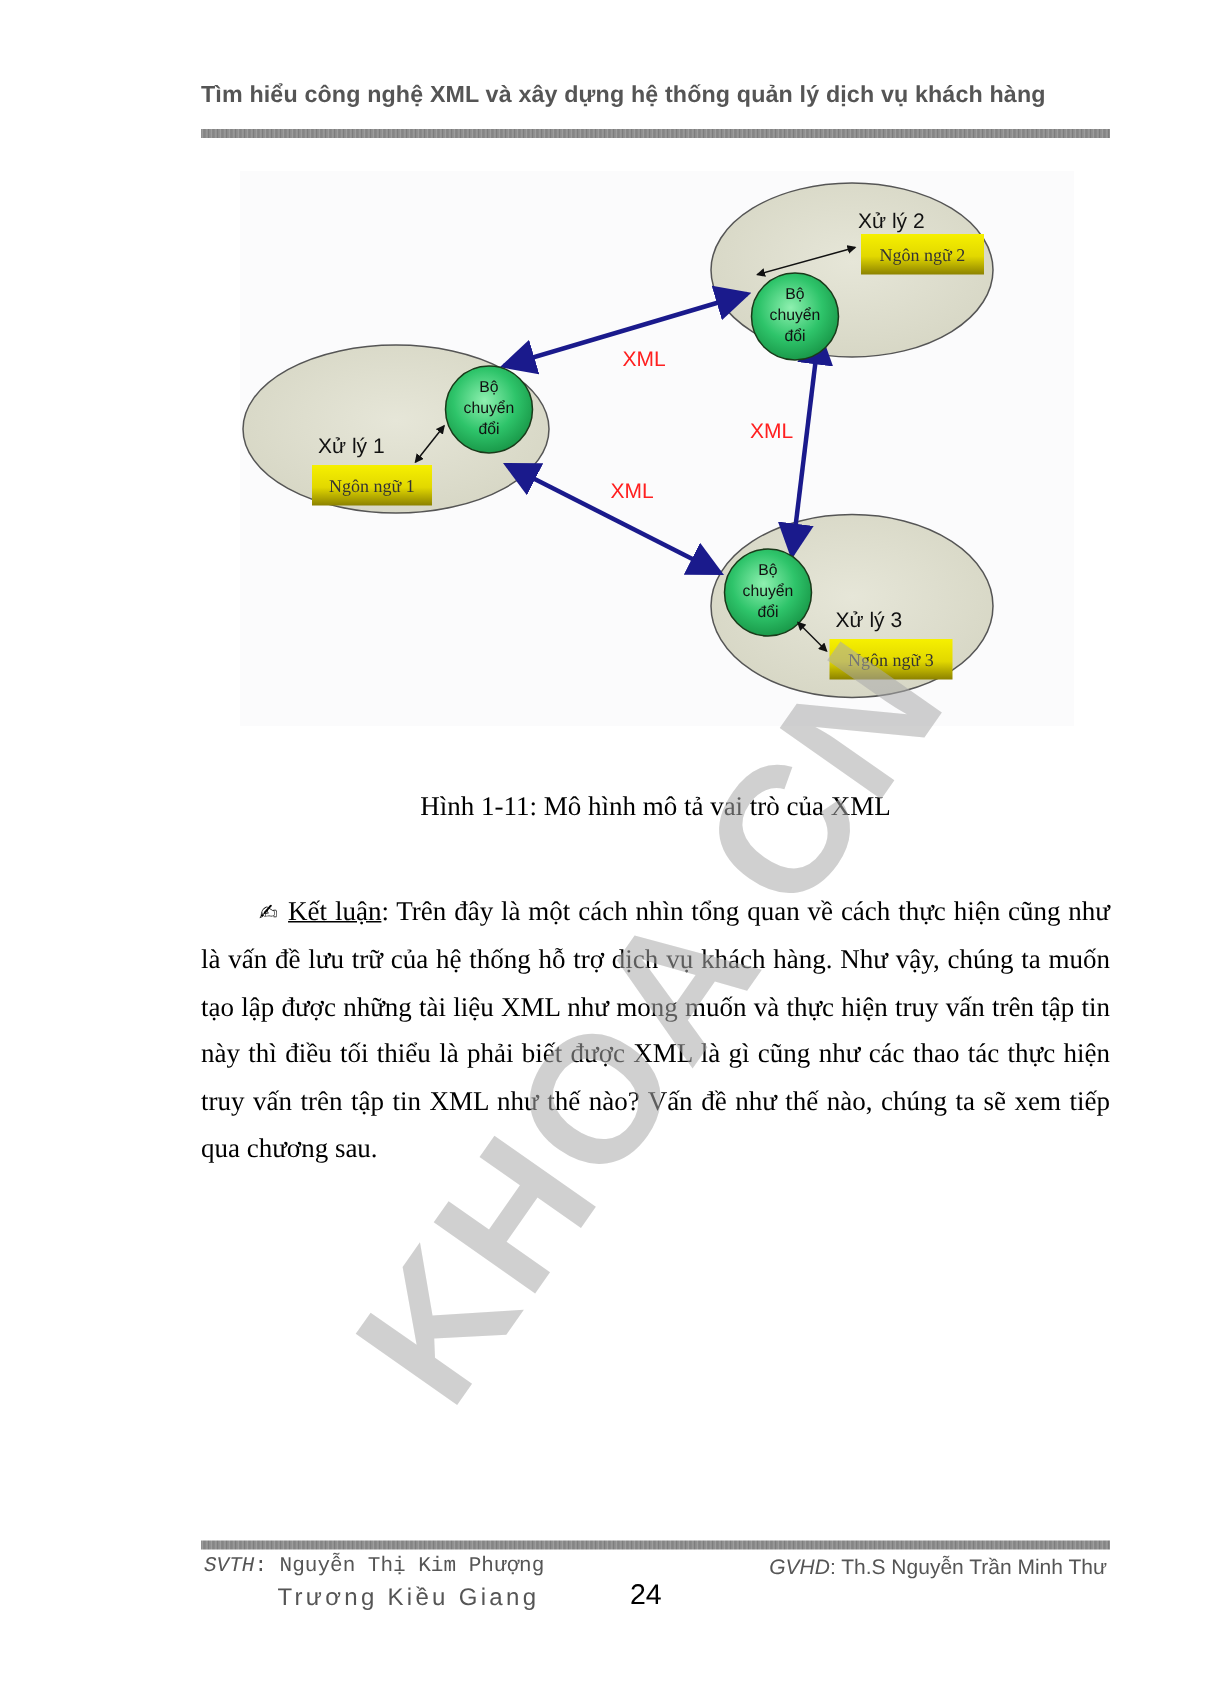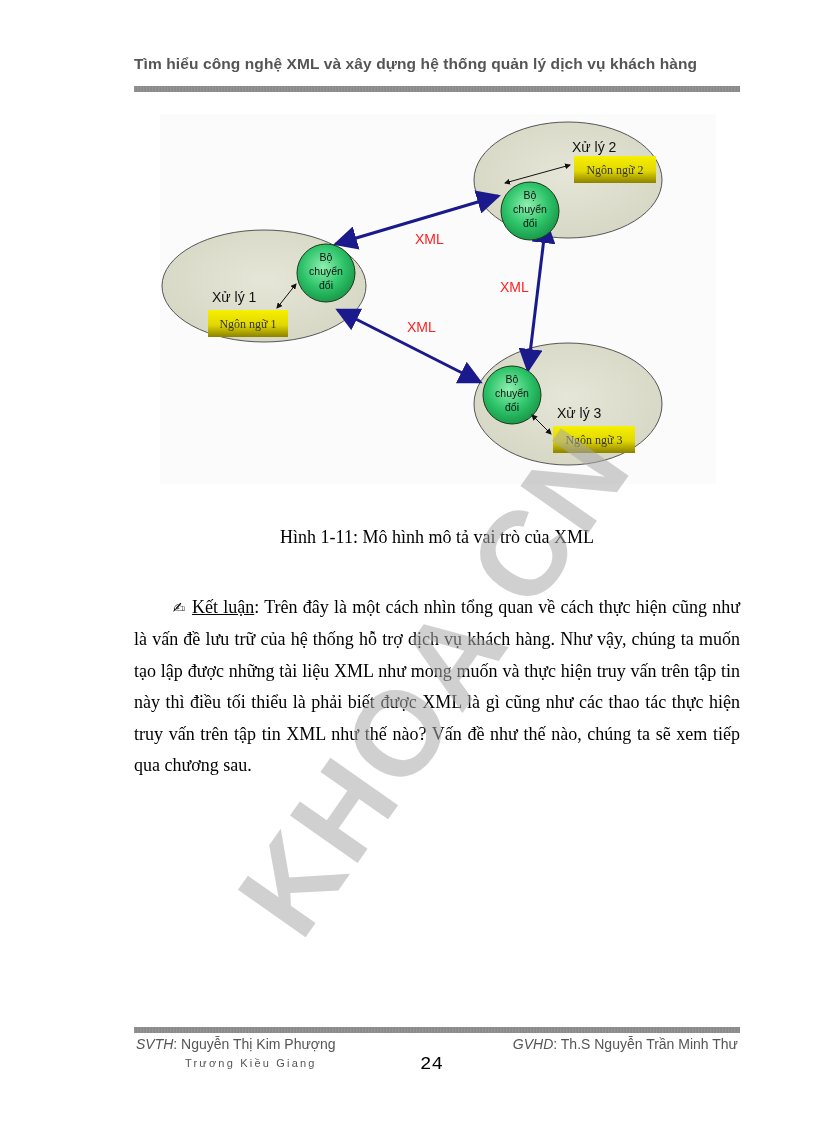--- a/index.html
+++ b/index.html
@@ -39,35 +39,35 @@
   .watermark {
     position: absolute; left: 170px; top: 530px;
     font-family: "Liberation Sans", sans-serif; font-weight: bold; font-size: 120px;
     color: rgba(170,170,170,0.55); transform: rotate(-55deg); transform-origin: left top;
     white-space: nowrap; pointer-events: none; letter-spacing: 4px;
   }
   .watermark { left: 210px; top: 880px; }
 
   .footer-left-1 {
     position: absolute; left: 136px; top: 1036px;
-    font-family: Liberation Sans, sans-serif; font-size: 14px; color: #555;
+    font-family: Liberation Mono, monospace; font-size: 14px; color: #555;
   }
   .footer-left-1 .role { font-style: italic; }
   .footer-right {
     position: absolute; right: 78px; top: 1036px;
     font-family: "Liberation Sans", sans-serif; font-size: 14px; color: #555;
   }
   .footer-right .role { font-style: italic; }
   .footer-left-2 {
     position: absolute; left: 185px; top: 1057px;
-    font-family: "Liberation Sans", sans-serif; font-size: 11px; color: #555; letter-spacing: 2.2px;
+    font-family: "Liberation Sans", sans-serif; font-size: 16px; color: #555; letter-spacing: 2.2px;
   }
   .page-number {
     position: absolute; left: 420px; top: 1053px;
-    font-family: Liberation Mono, monospace; font-size: 19px; color: #000;
+    font-family: Liberation Sans, sans-serif; font-size: 19px; color: #000;
   }
 </style>
 </head>
 <body>
 
 <div class="header-title">Tìm hiểu công nghệ XML và xây dựng hệ thống quản lý dịch vụ khách hàng</div>
 <div class="rule top"></div>
 
 <div class="figure">
   <svg width="556" height="370" viewBox="0 0 556 370" xmlns="http://www.w3.org/2000/svg">

